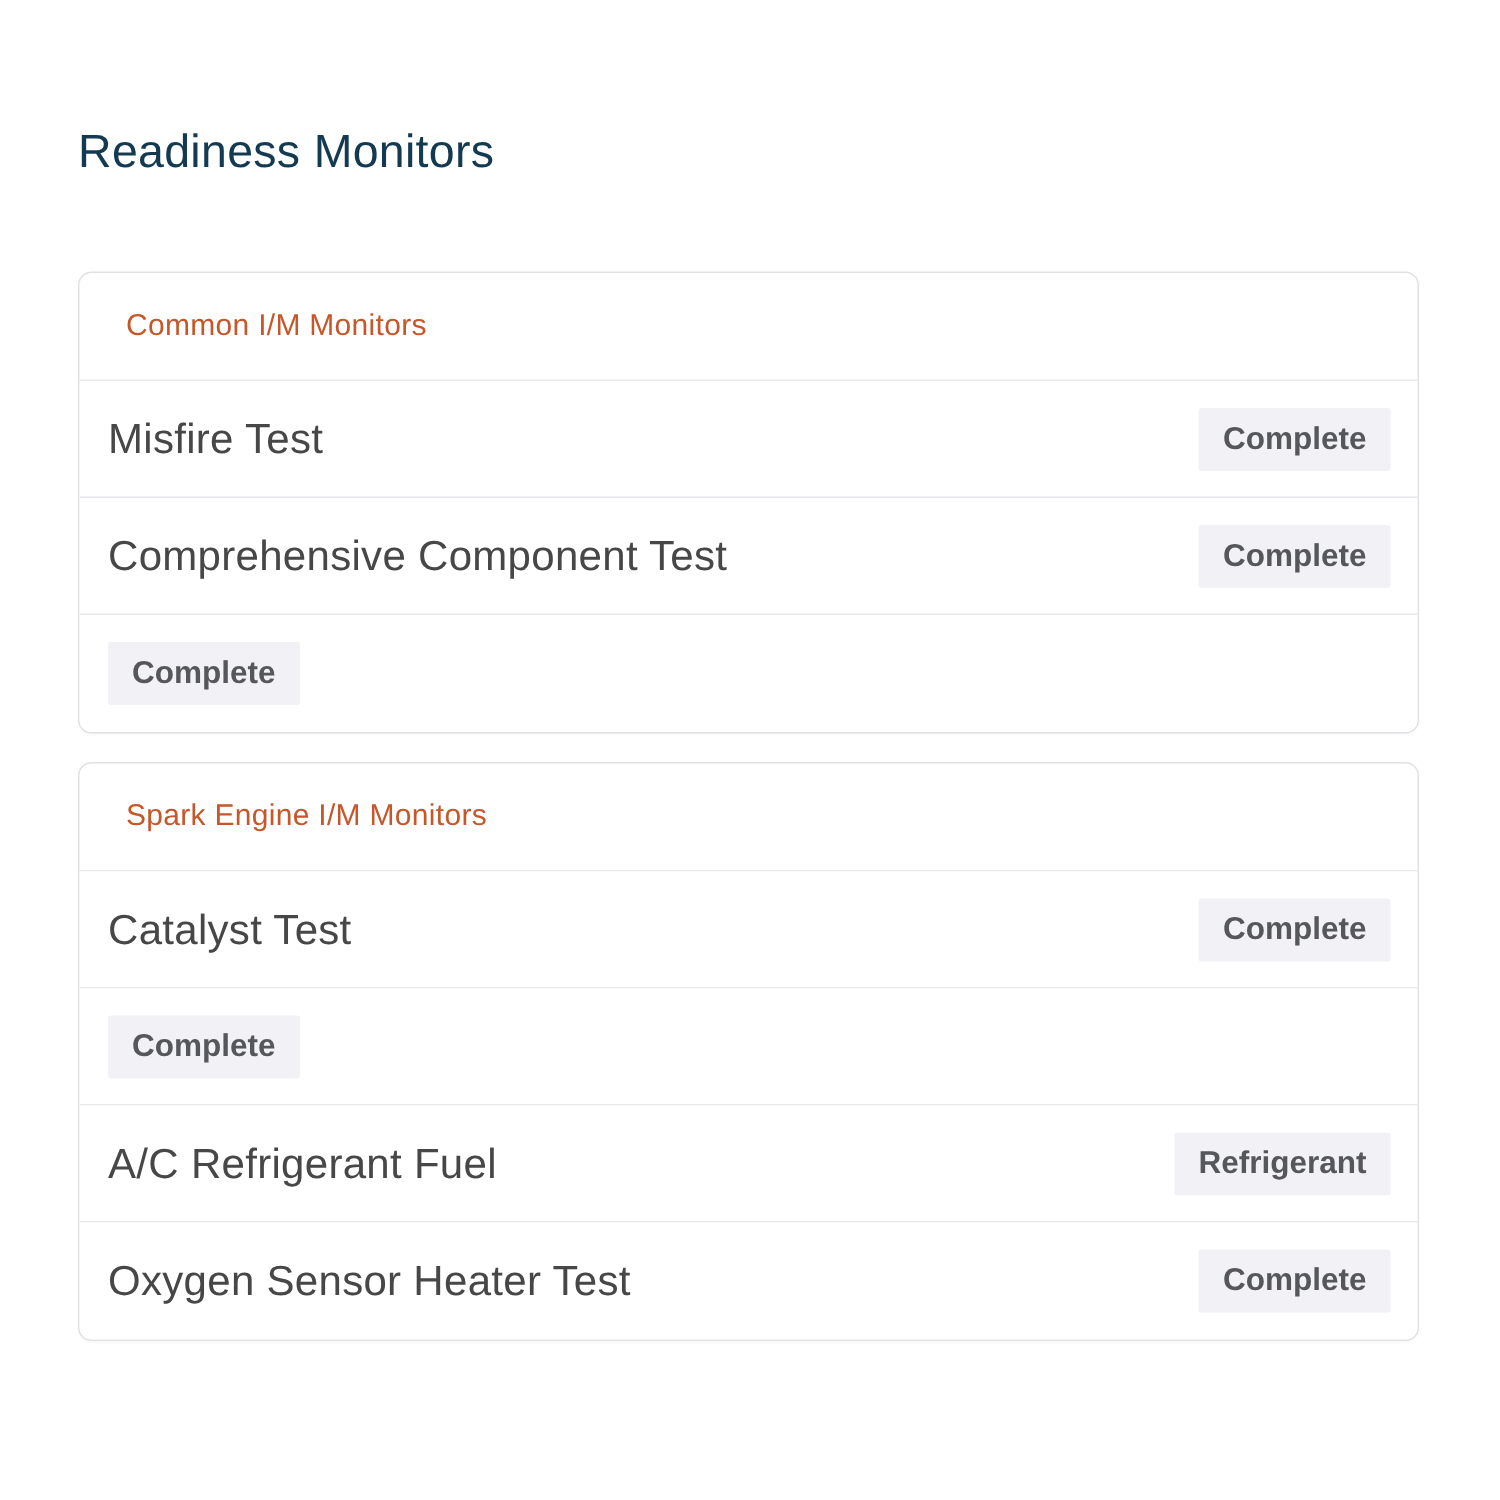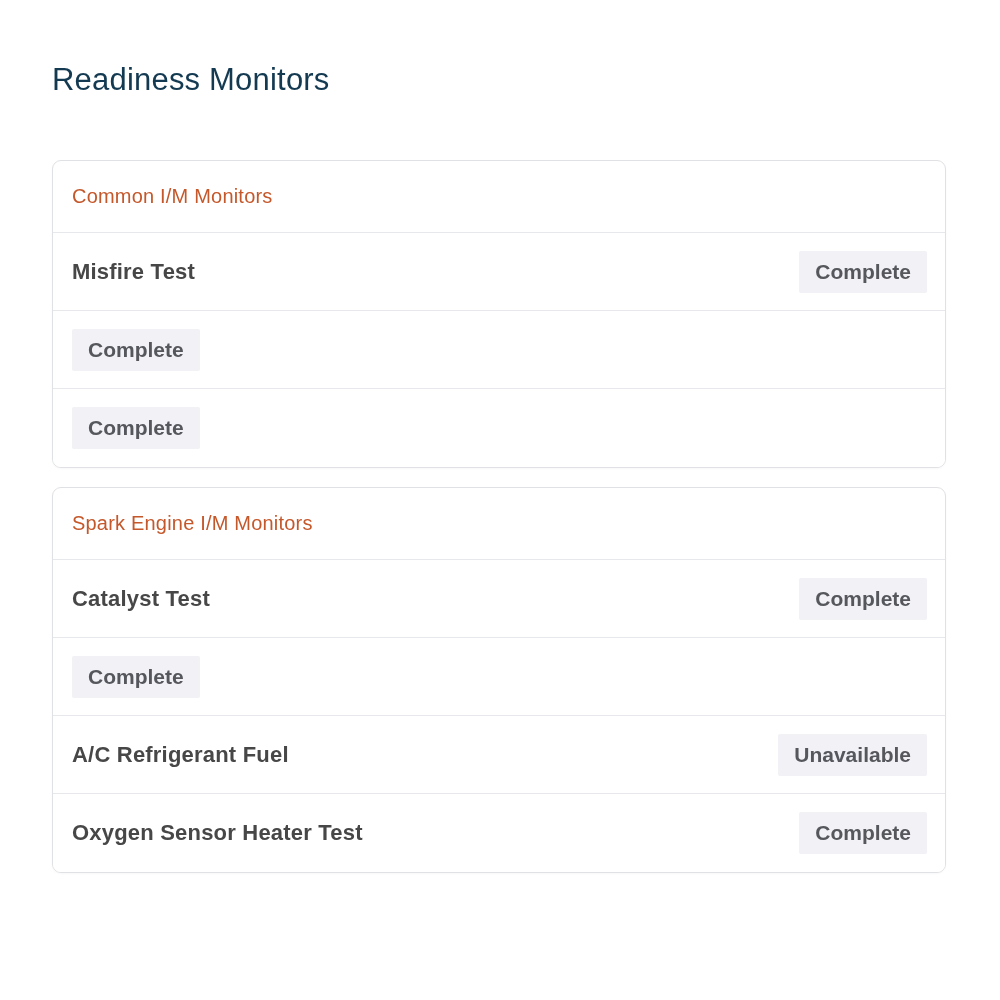--- a/index.html
+++ b/index.html
@@ -12,21 +12,21 @@
   body {
     width: 1000px;
     height: 1000px;
     overflow: hidden;
   }
   .page {
     padding: 0 54px 0 52px;
   }
   .page-title {
     margin: 0;
-    padding-top: 61px;
+    padding-top: 82px;
     font-size: 31px;
     font-weight: 400;
     line-height: 38px;
     letter-spacing: 0.2px;
     color: var(--c-title, #143A52);
   }
   .sections {
     margin-top: 61px;
   }
   .card {
@@ -40,41 +40,41 @@
     margin-top: 19px;
   }
   .card-header {
     height: 72px;
     display: flex;
     align-items: center;
     padding: 0 19px;
     border-bottom: 1px solid var(--c-divider, #E7E8EB);
   }
   .section-title {
-    margin: 0;
+    margin: 12px;
     font-size: 20px;
     font-weight: 400;
     letter-spacing: 0.2px;
     color: var(--c-section-title, #C5582B);
   }
   .row {
     height: 78px;
     display: flex;
     align-items: center;
     justify-content: space-between;
     padding: 0 18px 0 19px;
     border-bottom: 1px solid var(--c-divider, #E7E8EB);
     background: #ffffff;
   }
   .row:last-child {
     border-bottom: none;
   }
   .row-label {
-    font-size: 22px;
-    font-weight: 700;
+    font-size: 28px;
+    font-weight: 400;
     letter-spacing: 0.2px;
     color: var(--c-row-label, #474747);
   }
   .status-badge {
     background: var(--c-badge-bg, #F1F1F6);
     color: var(--c-badge-text, #55575C);
     font-size: 21px;
     font-weight: 600;
     line-height: 24px;
     padding: 9px 16px;
@@ -92,20 +92,21 @@
     <header class="card-header">
       <h2 class="section-title">Common I/M Monitors</h2>
     </header>
     <div class="rows">
   <div class="row">
     <span class="row-label">Misfire Test</span>
     <span class="status-badge">Complete</span>
   </div>
 
   <div class="row">
+    <span class="row-label">Comprehensive Component Test</span>
     <span class="status-badge">Complete</span>
   </div>
 
   <div class="row">
     <span class="status-badge">Complete</span>
   </div>
 </div>
   </section>
 
   <section class="card">
@@ -117,21 +118,21 @@
     <span class="row-label">Catalyst Test</span>
     <span class="status-badge">Complete</span>
   </div>
 
   <div class="row">
     <span class="status-badge">Complete</span>
   </div>
 
   <div class="row">
     <span class="row-label">A/C Refrigerant Fuel</span>
-    <span class="status-badge">Unavailable</span>
+    <span class="status-badge">Refrigerant</span>
   </div>
 
   <div class="row">
     <span class="row-label">Oxygen Sensor Heater Test</span>
     <span class="status-badge">Complete</span>
   </div>
 </div>
   </section>
 </div>
 </main>

